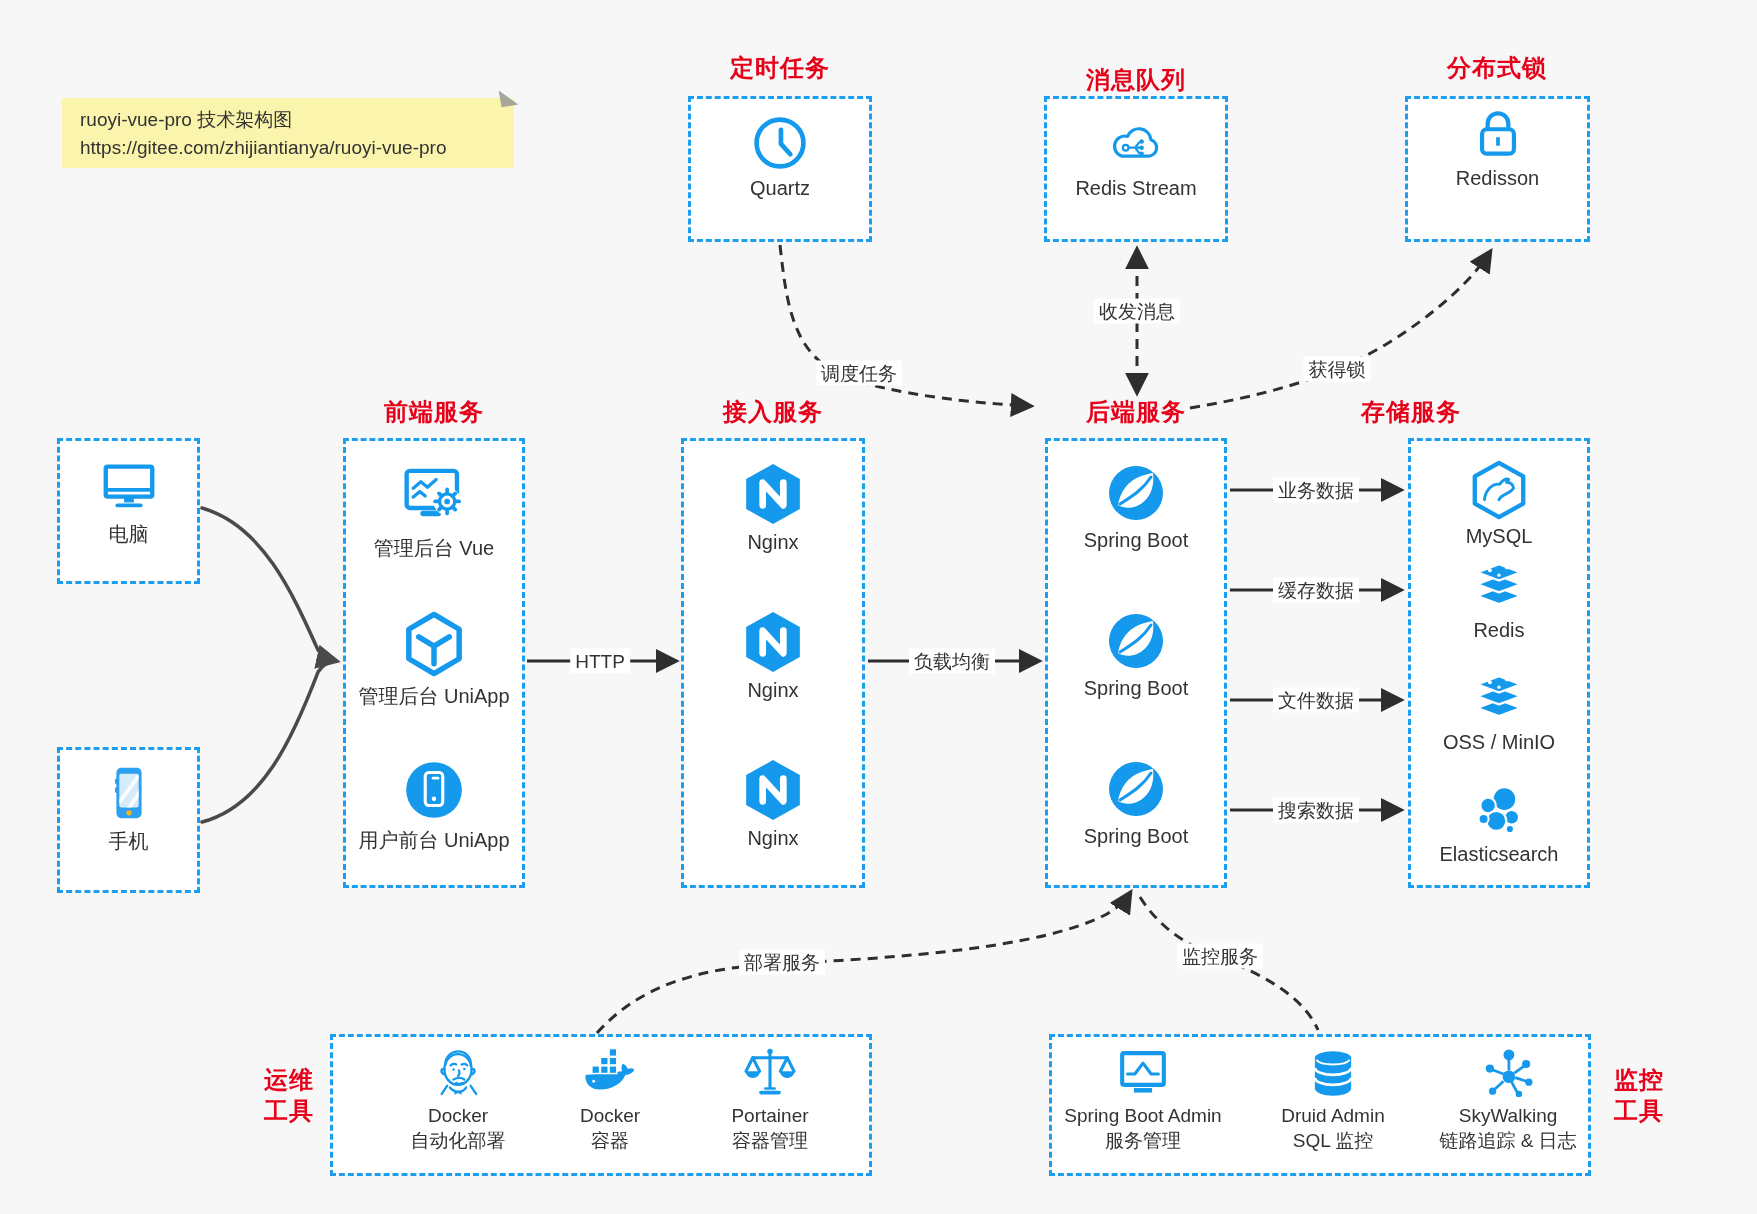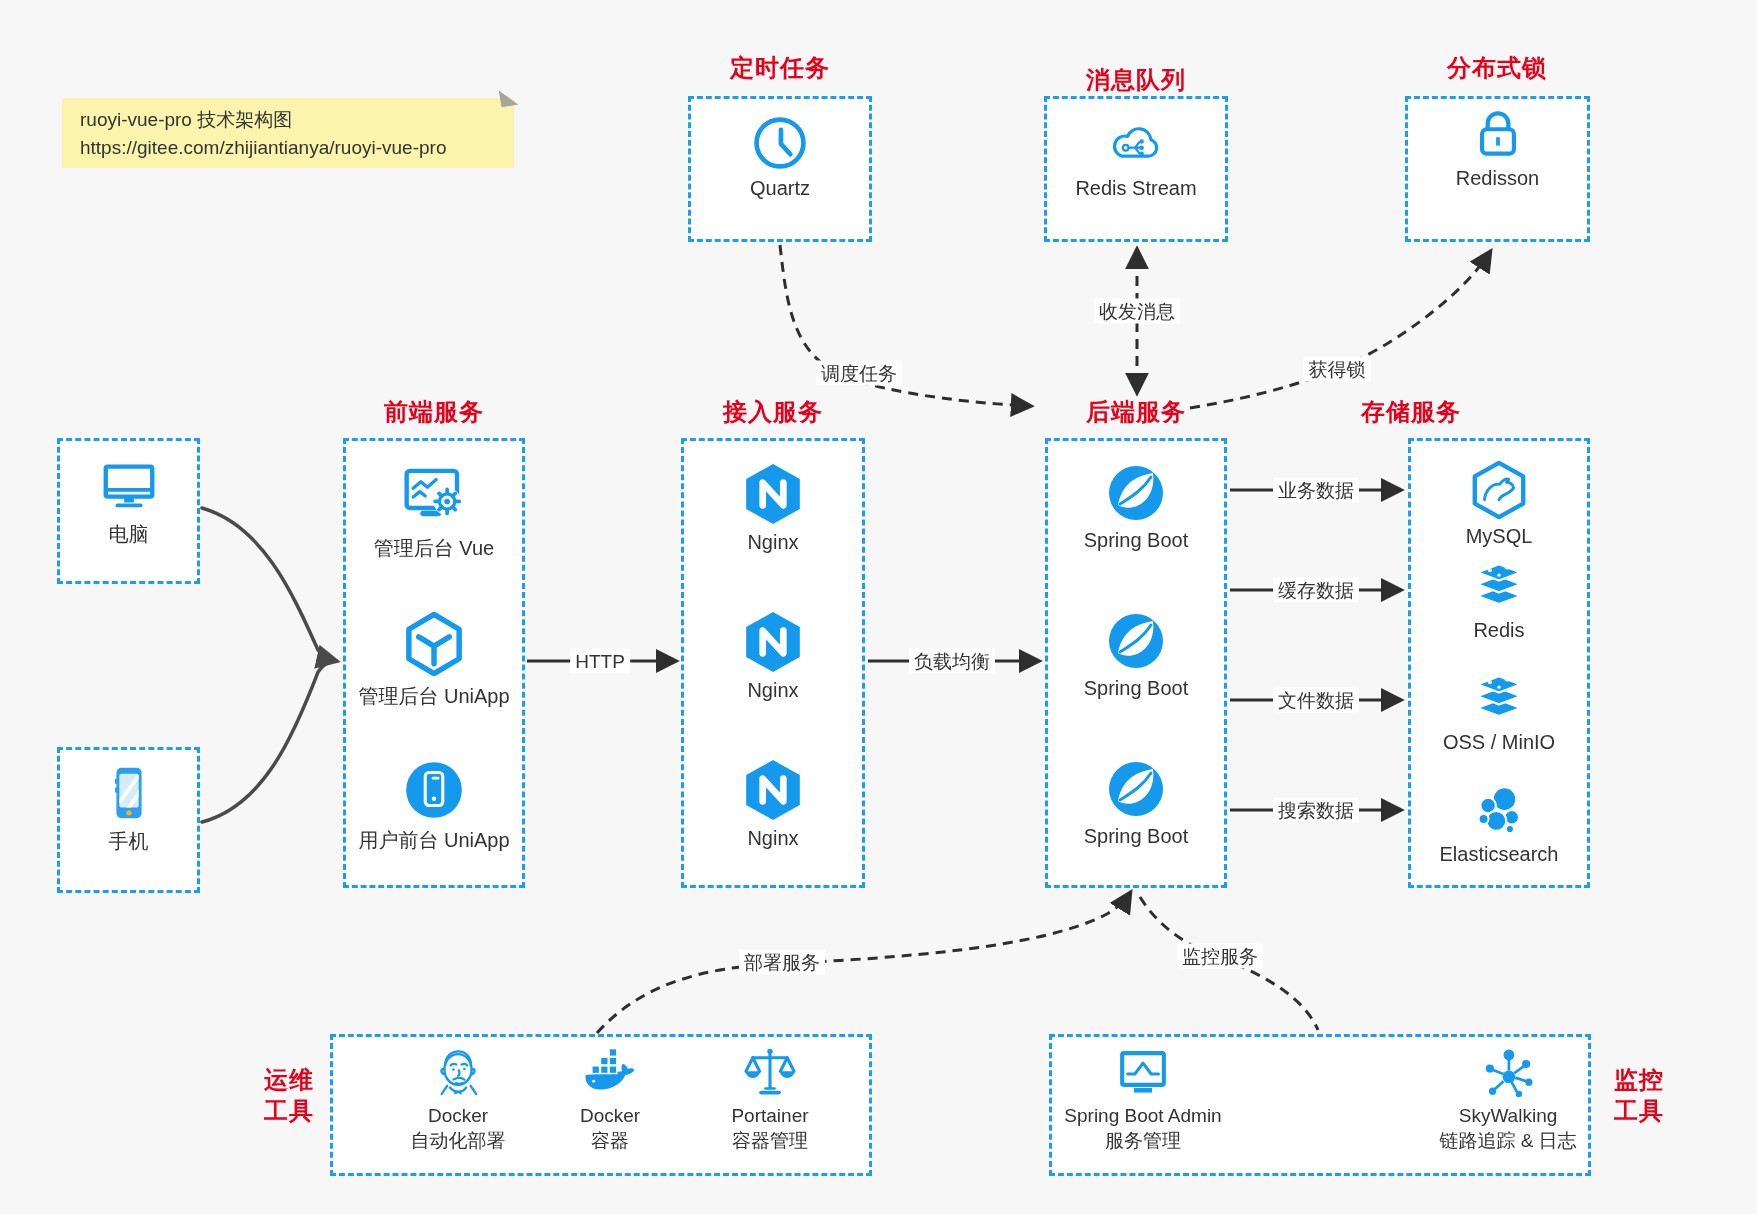--- a/index.html
+++ b/index.html
@@ -378,20 +378,32 @@
       <div class="iconwrap">
         <svg width="58" height="58" viewBox="0 0 64 64" fill="none" stroke="#1499ec">
           <rect x="9" y="9" width="46" height="35" rx="2" stroke-width="4.5"></rect>
           <path d="M15 32 h8 l9 -12 l9 12 h8" stroke-width="3.4" stroke-linejoin="round" stroke-linecap="round"></path>
           <path d="M22 50 h20" stroke-width="5"></path>
         </svg>
       </div>
       <div class="cname">Spring Boot Admin</div>
       <div class="cname">服务管理</div>
     </div>
+    <div class="cell" style="left:191px;top:8px;width:180px;">
+      <div class="iconwrap">
+        <svg width="58" height="58" viewBox="0 0 64 64">
+          <path d="M12 14 v34 c0 4.5 9 8 20 8 s20 -3.5 20 -8 V14" fill="#1499ec"></path>
+          <ellipse cx="32" cy="14" rx="20" ry="7" fill="#1499ec"></ellipse>
+          <path d="M12 25 c0 4.5 9 8 20 8 s20 -3.5 20 -8 M12 36 c0 4.5 9 8 20 8 s20 -3.5 20 -8" stroke="#fff" stroke-width="3" fill="none"></path>
+          <path d="M13.5 16.5 c2.5 3 10 5 18.5 5 s16 -2 18.5 -5" stroke="#fff" stroke-width="2" fill="none"></path>
+        </svg>
+      </div>
+      <div class="cname">Druid Admin</div>
+      <div class="cname">SQL 监控</div>
+    </div>
     <div class="cell" style="left:366px;top:8px;width:180px;">
       <div class="iconwrap">
         <svg width="58" height="58" viewBox="0 0 64 64">
           <g stroke="#1499ec" stroke-width="3" fill="none">
             <path d="M33 28 V14 M39 31 L50 23 M40 36 L52 40 M36 41 L42 52 M27 40 L17 49 M27 32 L14 27"></path>
           </g>
           <g fill="#1499ec">
             <circle cx="33" cy="35" r="7"></circle>
             <circle cx="33" cy="11" r="6"></circle>
             <circle cx="52" cy="21" r="4.5"></circle>

